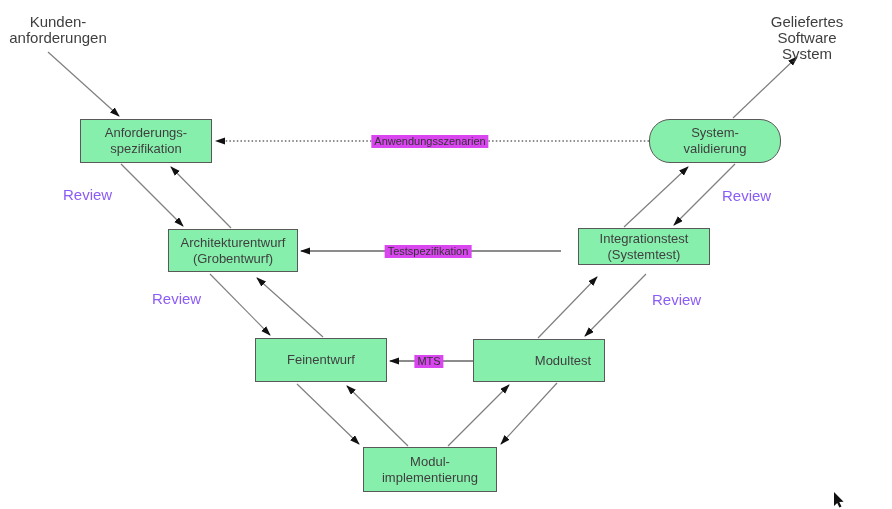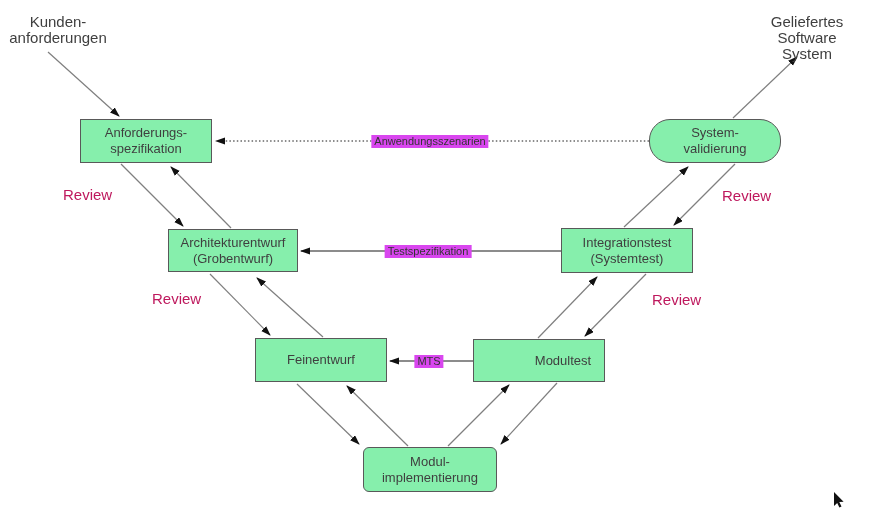--- a/index.html
+++ b/index.html
@@ -13,38 +13,38 @@
   .conn{stroke:#1a1a1a;stroke-width:1.2;}
   .conn-dotted{stroke:#1a1a1a;stroke-width:1;stroke-dasharray:1.5 2.2;}
   .node{
     position:absolute;background:#86efac;border:1.5px solid #595959;
     display:flex;align-items:center;justify-content:center;text-align:center;
     font-size:13px;line-height:16px;white-space:pre-line;box-sizing:border-box;
   }
   .n-anf {left:80px; top:119px;width:132px;height:44px;}
   .n-arc {left:168px;top:229px;width:130px;height:43px;}
   .n-fein{left:255px;top:338px;width:132px;height:44px;}
-  .n-modi{left:363px;top:447px;width:134px;height:45px;border-radius:6px;}
+  .n-modi{left:363px;top:447px;width:134px;height:45px;}
   .n-modt{left:473px;top:339px;width:132px;height:43px;padding-left:48px;}
-  .n-int {left:561px;top:228px;width:132px;height:45px;}
+  .n-int {left:578px;top:228px;width:132px;height:37px;}
   .n-sys {left:649px;top:119px;width:132px;height:44px;border-radius:21px;}
   .corner{
     position:absolute;text-align:center;font-size:15px;line-height:16px;
     white-space:pre-line;
   }
   .c-kunden{left:2px;top:14px;width:112px;}
   .c-gelief{left:740px;top:14px;width:134px;}
   .linelabel{
     position:absolute;transform:translateX(-50%);background:#d946ef;
     font-size:11px;line-height:13px;color:#333;padding:0 3px;white-space:nowrap;
   }
   .ll-anw {left:430px;top:135px;}
   .ll-test{left:428px;top:245px;}
   .ll-mts {left:429px;top:355px;}
-  .review{position:absolute;font-size:15px;line-height:16px;color:#be185d;white-space:nowrap;}
+  .review{position:absolute;font-size:15px;line-height:16px;color:#8b5cf6;white-space:nowrap;}
   .rv-1{left:63px; top:187px;}
   .rv-2{left:152px;top:291px;}
   .rv-3{left:722px;top:188px;}
   .rv-4{left:652px;top:292px;}
 </style>
 </head>
 <body>
 
 <div class="stage">
 

